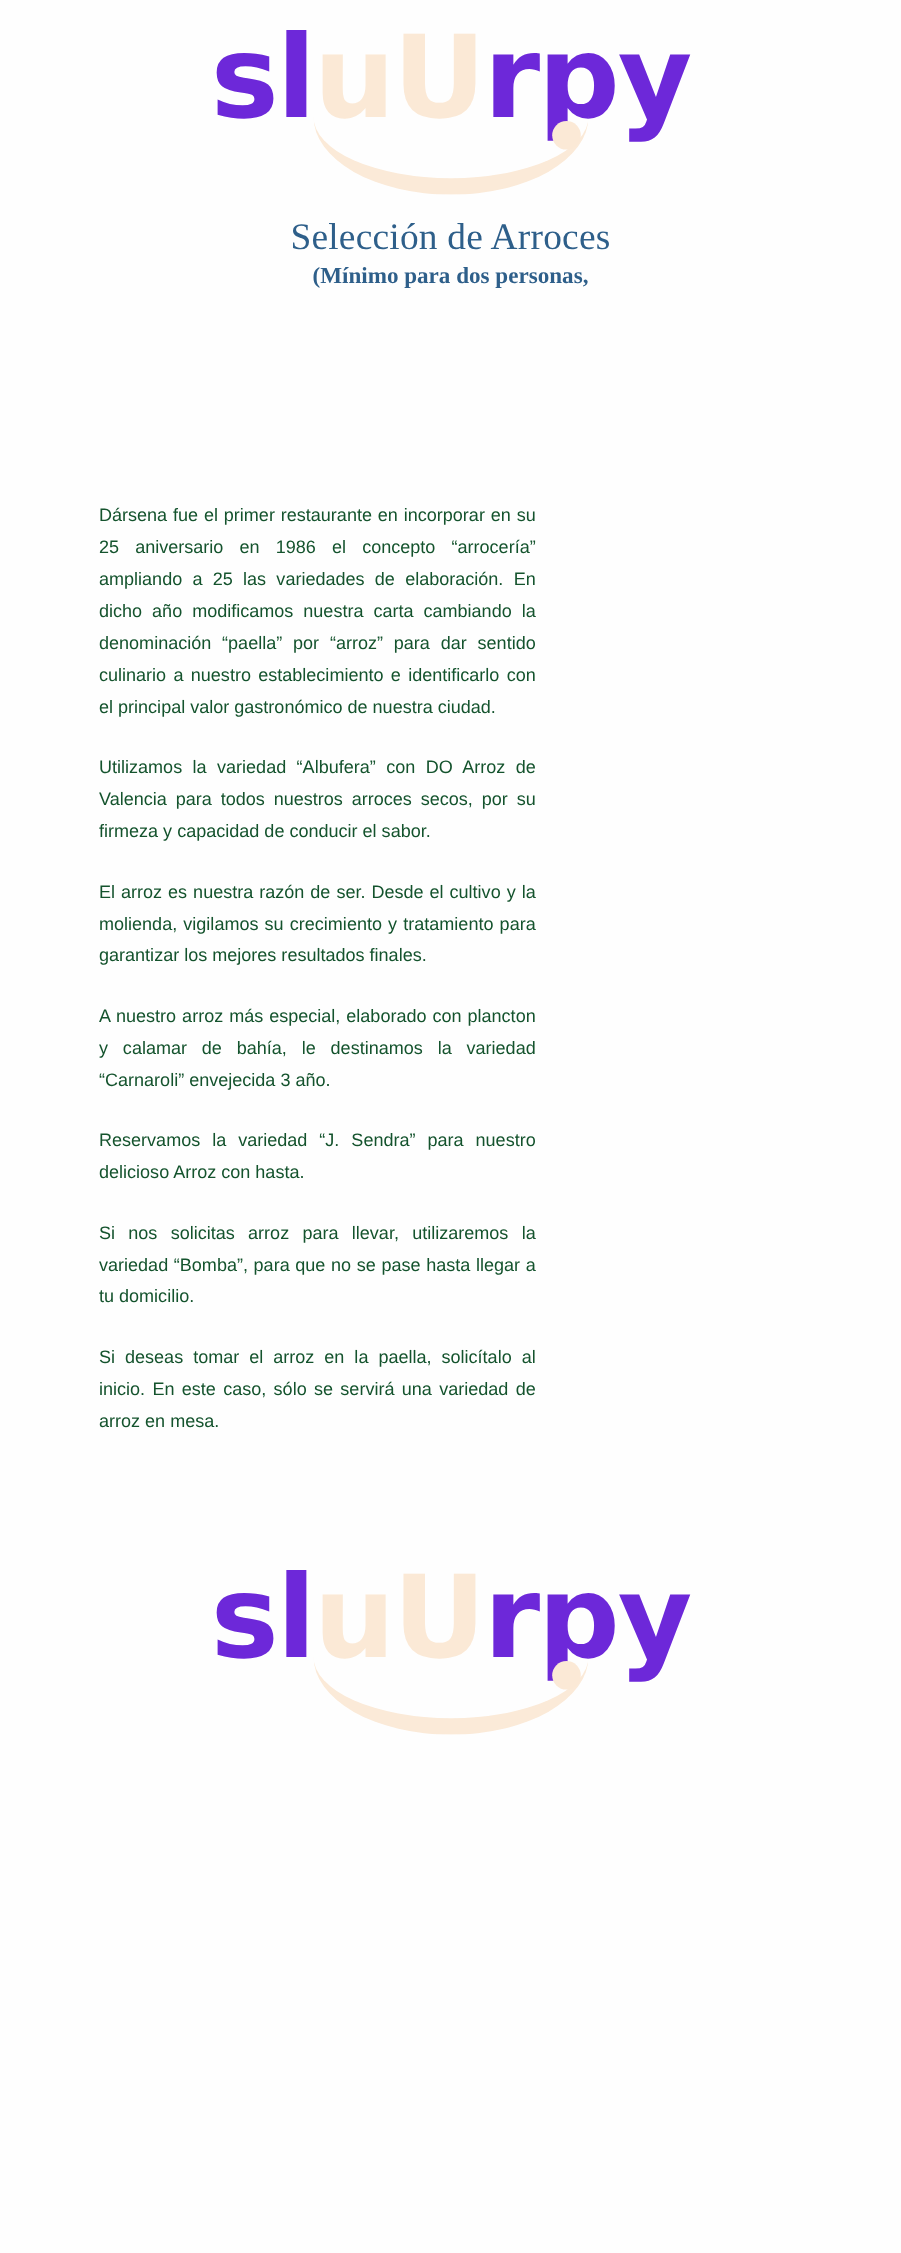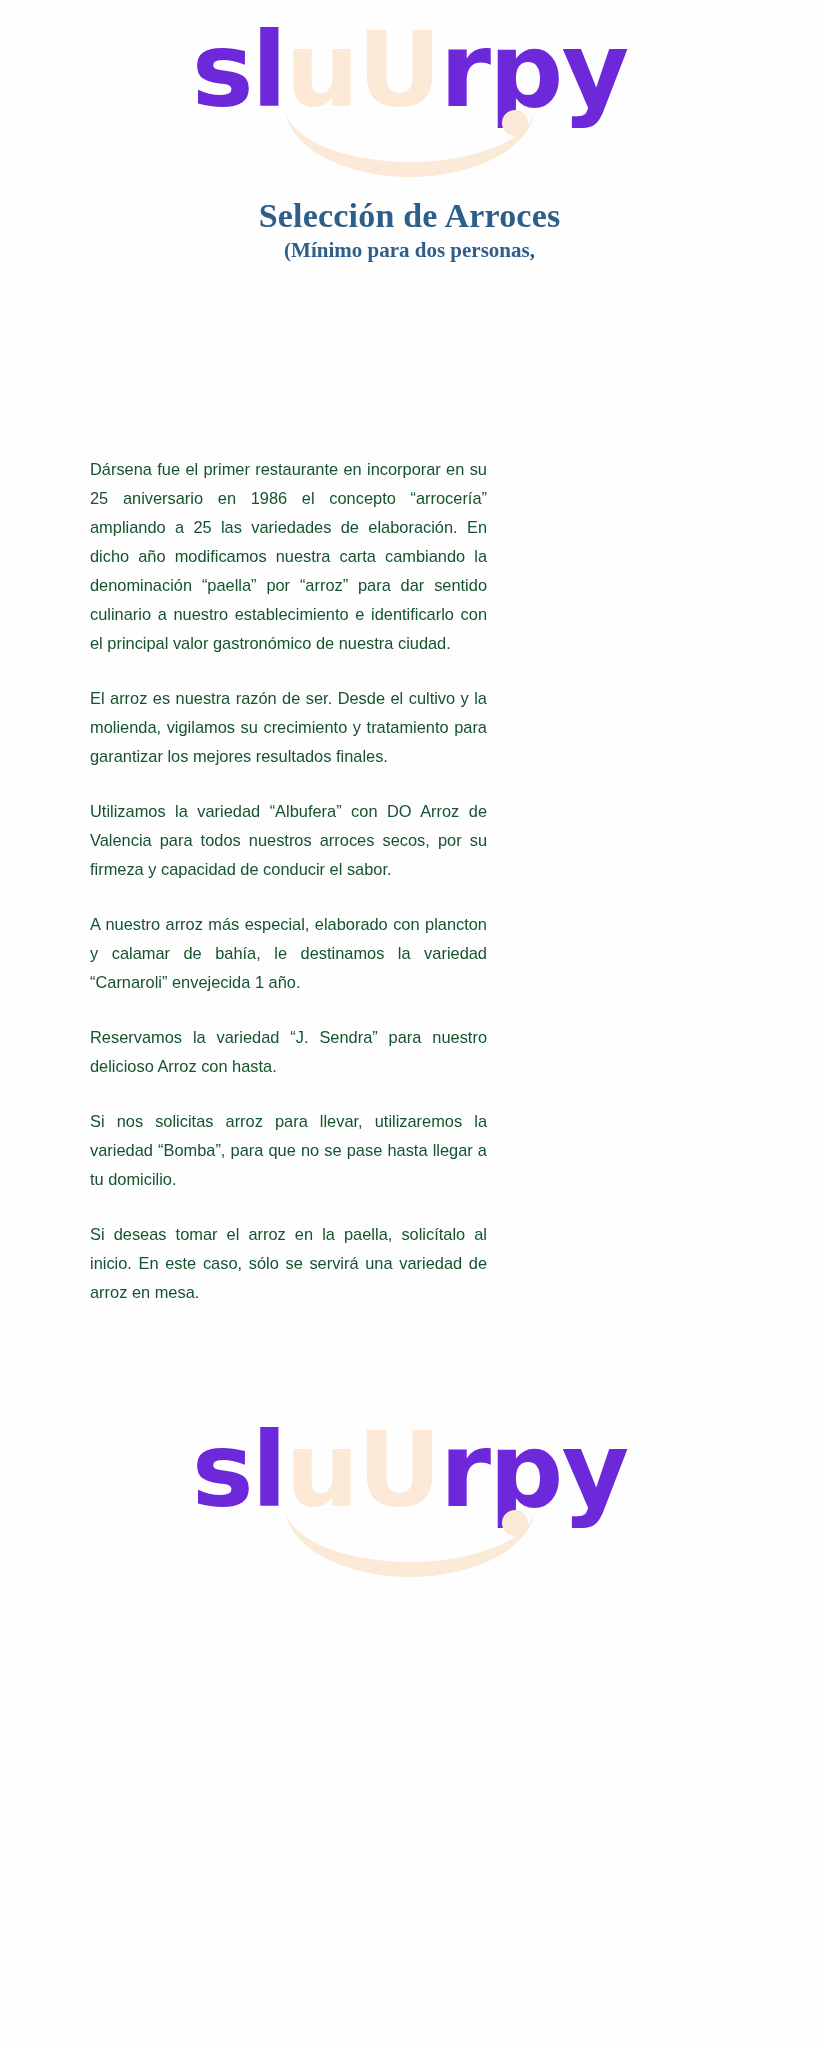--- a/index.html
+++ b/index.html
@@ -80,21 +80,21 @@
   .title-block {
     position: absolute;
     left: 0;
     top: 196px;
     width: 819px;
     text-align: center;
     color: #2e5f8a;
   }
   .title {
     font-family: "Liberation Serif", serif;
-    font-weight: 700;
+    font-weight: 400;
     font-size: 34px;
     line-height: 1.18;
     letter-spacing: .2px;
     color: #2e5f8a;
     margin: 0;
   }
   .subtitle {
     font-family: "Liberation Serif", serif;
     font-weight: 700;
     font-size: 21px;
@@ -147,22 +147,22 @@
 
     <div class="title-block">
       <h1 class="title">Selección de Arroces</h1>
       <div class="subtitle">
         <span class="subtitle-line">(Mínimo para dos personas,</span>
       </div>
     </div>
 
     <div class="body-block">
       <p class="para">Dársena fue el primer restaurante en incorporar en su 25 aniversario en 1986 el concepto “arrocería” ampliando a 25 las variedades de elaboración. En dicho año modificamos nuestra carta cambiando la denominación “paella” por “arroz” para dar sentido culinario a nuestro establecimiento e identificarlo con el principal valor gastronómico de nuestra ciudad.</p>
+      <p class="para">Utilizamos la variedad “Albufera” con DO Arroz de Valencia para todos nuestros arroces secos, por su firmeza y capacidad de conducir el sabor.</p>
       <p class="para">El arroz es nuestra razón de ser. Desde el cultivo y la molienda, vigilamos su crecimiento y tratamiento para garantizar los mejores resultados finales.</p>
-      <p class="para">Utilizamos la variedad “Albufera” con DO Arroz de Valencia para todos nuestros arroces secos, por su firmeza y capacidad de conducir el sabor.</p>
-      <p class="para">A nuestro arroz más especial, elaborado con plancton y calamar de bahía, le destinamos la variedad “Carnaroli” envejecida 1 año.</p>
+      <p class="para">A nuestro arroz más especial, elaborado con plancton y calamar de bahía, le destinamos la variedad “Carnaroli” envejecida 3 año.</p>
       <p class="para">Reservamos la variedad “J. Sendra” para nuestro delicioso Arroz con hasta.</p>
       <p class="para">Si nos solicitas arroz para llevar, utilizaremos la variedad “Bomba”, para que no se pase hasta llegar a tu domicilio.</p>
       <p class="para">Si deseas tomar el arroz en la paella, solicítalo al inicio. En este caso, sólo se servirá una variedad de arroz en mesa.</p>
     </div>
 
   </div>
 </div>
 
 </body></html>

